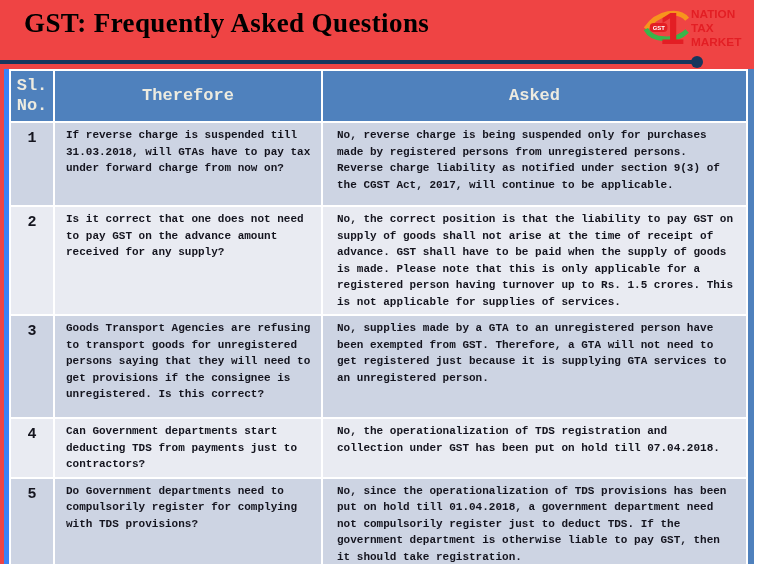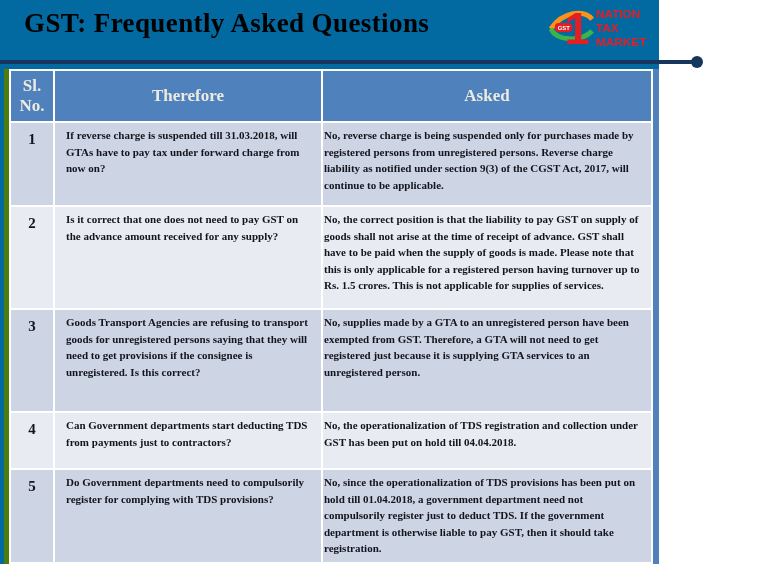--- a/index.html
+++ b/index.html
@@ -1,41 +1,41 @@
 <!DOCTYPE html>
 <html><head>
 <meta charset="utf-8">
 <style>
   * { margin:0; padding:0; box-sizing:border-box; }
   html,body { width:766px; height:564px; background:#ffffff; overflow:hidden;
               font-family:"Liberation Serif", serif; }
-  .slide { position:relative; width:659px; height:564px; background:#0369a1; }
+  .slide { position:relative; width:754px; height:564px; background:#ef4444; }
 
   .page-title { position:absolute; top:8px; left:24px; font-size:27px; font-weight:bold;
                 color:#000; letter-spacing:0.4px; }
 
   .title-rule { position:absolute; top:60px; left:0; width:692px; height:4px; background:#17365d; }
   .title-rule-dot { position:absolute; top:56px; left:691px; width:12px; height:12px;
                     border-radius:50%; background:#17365d; }
 
   .logo { position:absolute; top:3px; right:6px; width:110px; height:50px; }
 
   .table-wrap { position:absolute; top:69px; left:4px; right:0; bottom:0;
-                border-left:5px solid #4d7c0f; border-right:6px solid #4f81bd; background:#fff; }
+                border-left:5px solid #3b82f6; border-right:6px solid #4f81bd; background:#fff;font-family:Liberation Mono, monospace; }
   table.faq { width:100%; height:100%; border-collapse:separate; border-spacing:2px;
               table-layout:fixed; background:#fff; }
   col.c-no { width:42px; } col.c-q { width:266px; } col.c-a { width:auto; }
 
   th { background:#4f81bd; color:#edebe0; font-weight:bold; text-align:center;
        vertical-align:middle; font-size:17px; height:50px; line-height:1.15; padding:2px; }
 
   td { vertical-align:top; color:#14141e; font-weight:bold; font-size:11px; line-height:1.5; }
   td.no { text-align:center; font-size:15px; padding-top:5px; }
   td.q  { padding:4px 6px 4px 11px; }
-  td.a  { padding:4px 8px 4px 1px; }
+  td.a  { padding:4px 8px 4px 14px; }
 
   tr.r-odd td  { background:#cdd4e3; }
   tr.r-even td { background:#e9ebf2; }
 
   tr.h-row1 { height:82px; }
   tr.h-row2 { height:101px; }
   tr.h-row3 { height:101px; }
   tr.h-row4 { height:55px; }
   tr.h-row5 { height:auto; }
 
@@ -90,21 +90,21 @@
           <td class="a">No, the correct position is that the liability to pay GST on supply of goods shall not arise at the time of receipt of advance. GST shall have to be paid when the supply of goods is made. Please note that this is only applicable for a registered person having turnover up to Rs. 1.5 crores. This is not applicable for supplies of services.</td>
         </tr>
         <tr class="r-odd h-row3">
           <td class="no">3</td>
           <td class="q">Goods Transport Agencies are refusing to transport goods for unregistered persons saying that they will need to get provisions if the consignee is unregistered. Is this correct?</td>
           <td class="a">No, supplies made by a GTA to an unregistered person have been exempted from GST. Therefore, a GTA will not need to get registered just because it is supplying GTA services to an unregistered person.</td>
         </tr>
         <tr class="r-even h-row4">
           <td class="no">4</td>
           <td class="q">Can Government departments start deducting TDS from payments just to contractors?</td>
-          <td class="a">No, the operationalization of TDS registration and collection under GST has been put on hold till 04.04.2018.</td>
+          <td class="a">No, the operationalization of TDS registration and collection under GST has been put on hold till 07.04.2018.</td>
         </tr>
         <tr class="r-odd h-row5">
           <td class="no">5</td>
           <td class="q">Do Government departments need to compulsorily register for complying with TDS provisions?</td>
           <td class="a">No, since the operationalization of TDS provisions has been put on hold till 01.04.2018, a government department need not compulsorily register just to deduct TDS. If the government department is otherwise liable to pay GST, then it should take registration.</td>
         </tr>
       </tbody>
     </table>
   </div>
 

